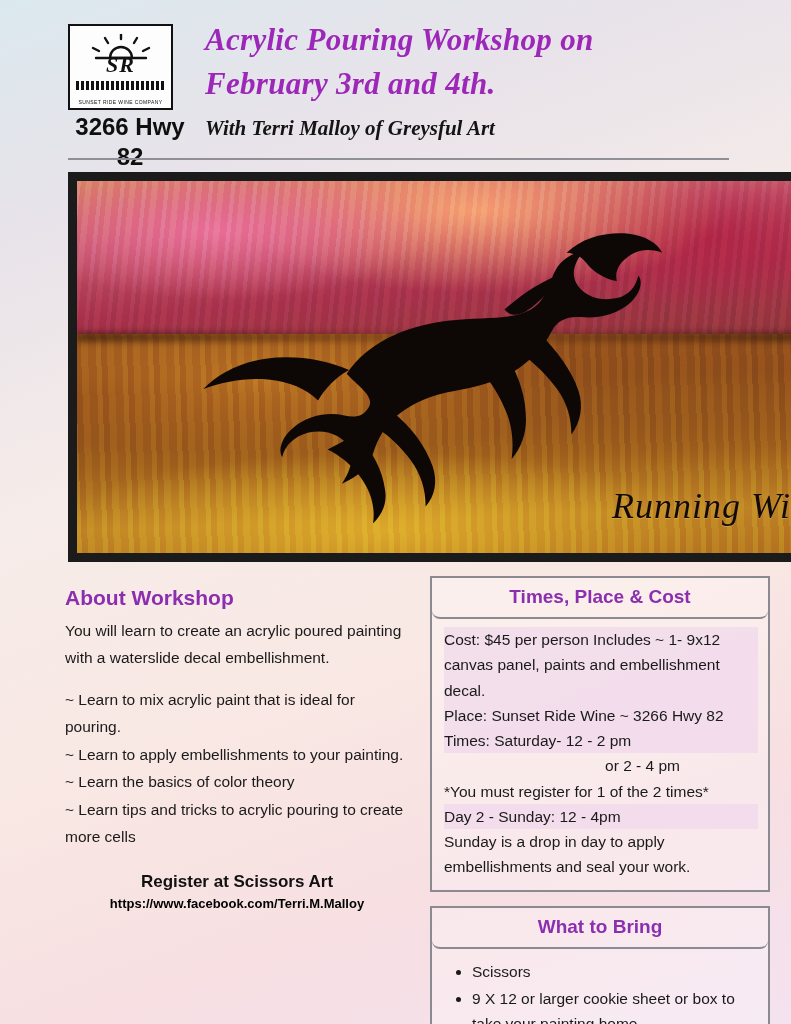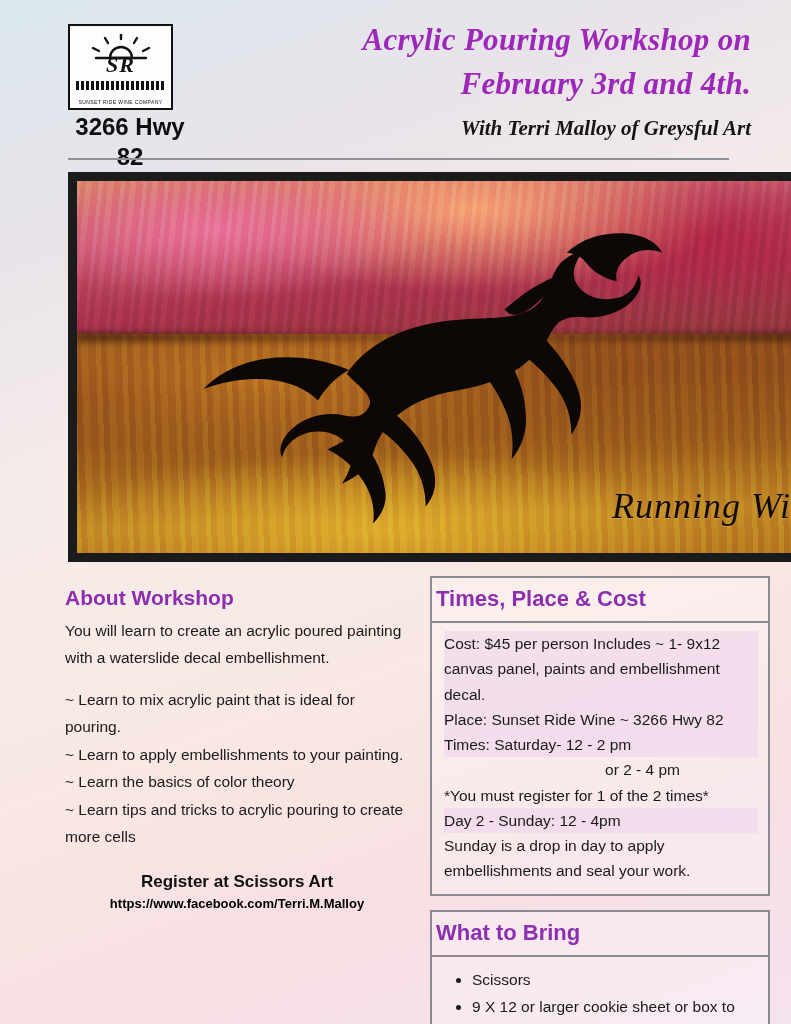--- a/index.html
+++ b/index.html
@@ -83,21 +83,21 @@
     font-weight: bold;
     font-size: 24px;
     color: #0f0f0f;
     line-height: 1.25;
   }
   .title-wrap {
     position: absolute;
     left: 205px;
     right: 40px;
     top: 18px;
-    text-align: right;
+    text-align: left;
   }
   .title1 {
     font-family: "Liberation Serif", serif;
     font-style: italic;
     font-weight: bold;
     font-size: 31px;
     color: #9c27b8;
     line-height: 1.42;
     letter-spacing: .3px;
   }
@@ -257,26 +257,27 @@
   }
 
   
   .panel {
     border: 2px solid #8a8a90;
     background: rgba(255,255,255,.30);
     box-sizing: border-box;
   }
   .panel + .panel { margin-top: 14px; }
   .panel-head {
-    text-align: left;
-    font-size: 22px;
+    text-align: center;
+    font-size: 19px;
     font-weight: bold;
     color: #8b2fb0;
     padding: 8px 4px 9px;
     border-bottom: 2px solid #8a8a90;
+    border-radius: 8px;
   }
   .panel-body {
     padding: 8px 10px 10px 12px;
     font-size: 15.5px;
     line-height: 1.63;
     color: #1a1a1a;
   }
   .hl { background: rgba(240, 216, 236, .75); }
   .indent-right { text-align: right; padding-right: 78px; }
   .star-line { }

